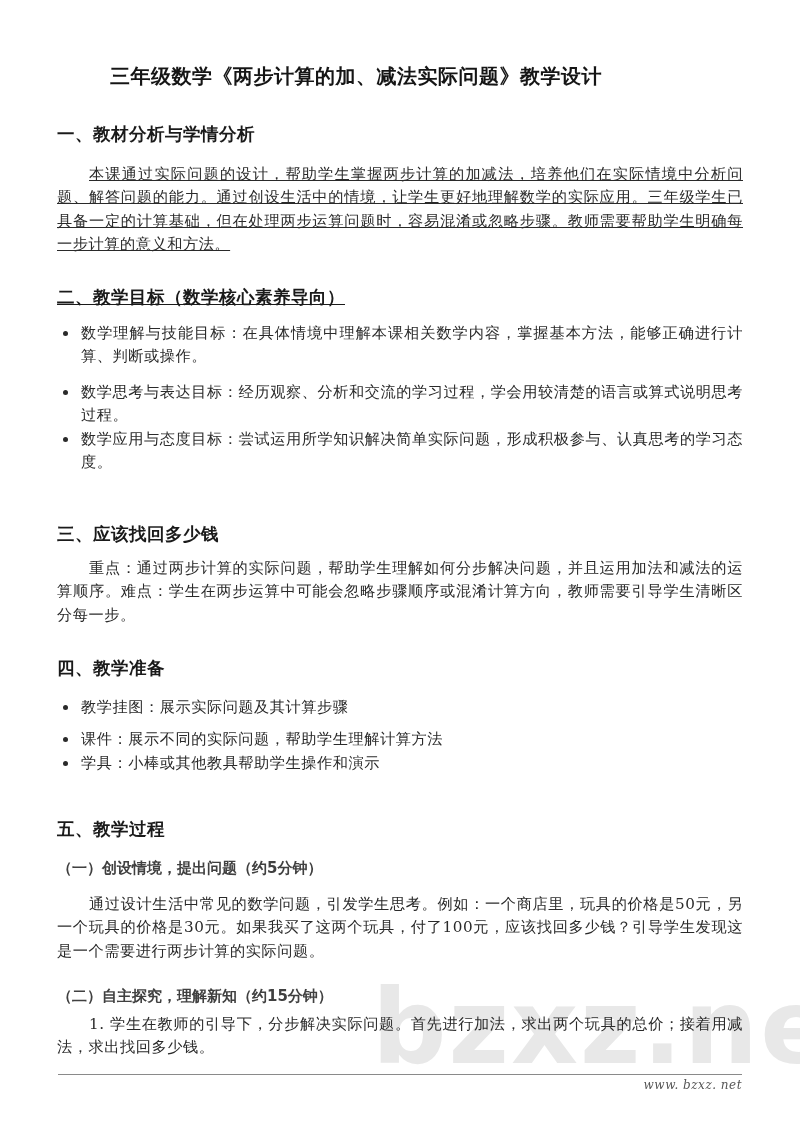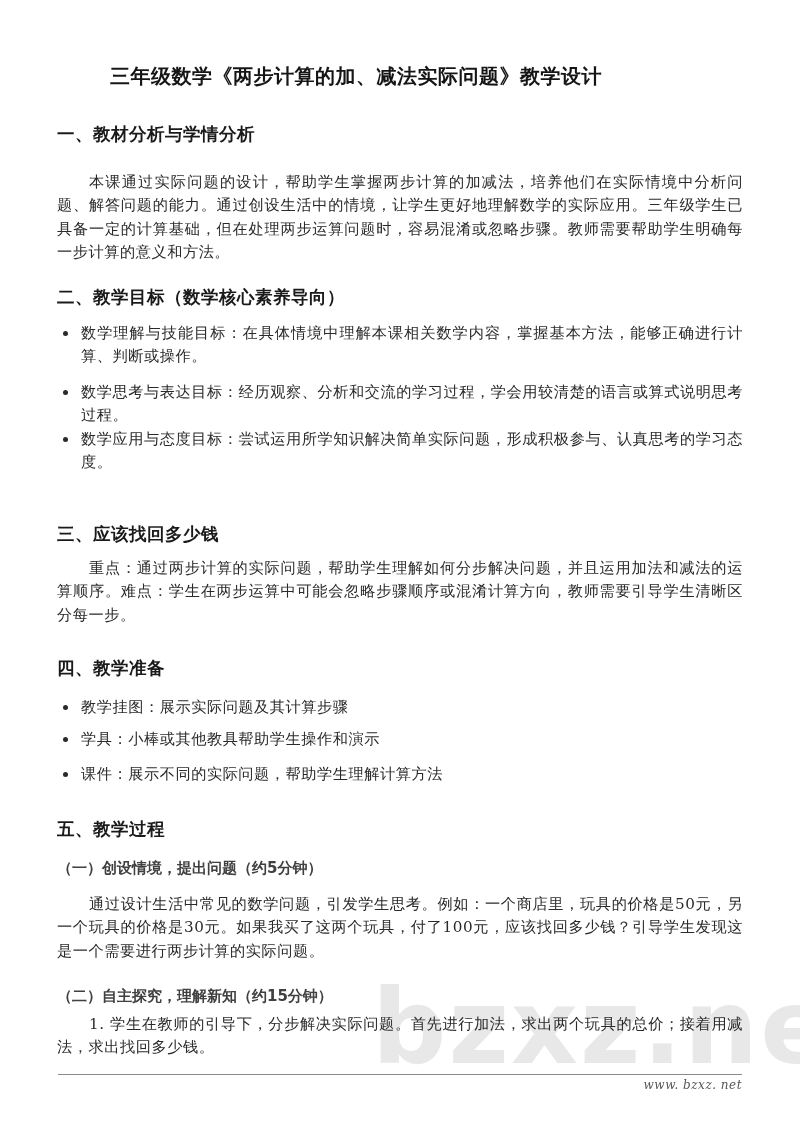--- a/index.html
+++ b/index.html
@@ -120,23 +120,23 @@
 
 <div class="page">
 
   <div class="abs watermark">bzxz.net</div>
 
   <div class="content">
 
     <div class="abs title">三年级数学《两步计算的加、减法实际问题》教学设计</div>
 
     <div class="abs h1" style="top:121px;">一、教材分析与学情分析</div>
-    <div class="abs para" style="top:171px;">本课通过实际问题的设计，帮助学生掌握两步计算的加减法，培养他们在实际情境中分析问题、解答问题的能力。通过创设生活中的情境，让学生更好地理解数学的实际应用。三年级学生已具备一定的计算基础，但在处理两步运算问题时，容易混淆或忽略步骤。教师需要帮助学生明确每一步计算的意义和方法。</div>
+    <div class="abs para" style="top:163px;text-decoration:underline;">本课通过实际问题的设计，帮助学生掌握两步计算的加减法，培养他们在实际情境中分析问题、解答问题的能力。通过创设生活中的情境，让学生更好地理解数学的实际应用。三年级学生已具备一定的计算基础，但在处理两步运算问题时，容易混淆或忽略步骤。教师需要帮助学生明确每一步计算的意义和方法。</div>
 
-    <div class="abs h1" style="top:284px;">二、教学目标（数学核心素养导向）</div>
+    <div class="abs h1" style="top:284px;text-decoration:underline;">二、教学目标（数学核心素养导向）</div>
     <ul class="abs list" style="top:321px;">
       <li style="margin-bottom:12px;">
         <span class="bullet"></span>
         <span>数学理解与技能目标：在具体情境中理解本课相关数学内容，掌握基本方法，能够正确进行计算、判断或操作。</span>
       </li>
       <li style="">
         <span class="bullet"></span>
         <span>数学思考与表达目标：经历观察、分析和交流的学习过程，学会用较清楚的语言或算式说明思考过程。</span>
       </li>
       <li>
@@ -147,27 +147,27 @@
 
     <div class="abs h1" style="top:521px;">三、应该找回多少钱</div>
     <div class="abs para" style="top:557px;">重点：通过两步计算的实际问题，帮助学生理解如何分步解决问题，并且运用加法和减法的运算顺序。难点：学生在两步运算中可能会忽略步骤顺序或混淆计算方向，教师需要引导学生清晰区分每一步。</div>
 
     <div class="abs h1" style="top:655px;">四、教学准备</div>
     <ul class="abs list" style="top:695px;">
       <li style="margin-bottom:9px;">
         <span class="bullet"></span>
         <span>教学挂图：展示实际问题及其计算步骤</span>
       </li>
+      <li>
+        <span class="bullet"></span>
+        <span>课件：展示不同的实际问题，帮助学生理解计算方法</span>
+      </li>
       <li style="margin-bottom:11.5px;">
         <span class="bullet"></span>
         <span>学具：小棒或其他教具帮助学生操作和演示</span>
-      </li>
-      <li>
-        <span class="bullet"></span>
-        <span>课件：展示不同的实际问题，帮助学生理解计算方法</span>
       </li>
     </ul>
 
     <div class="abs h1" style="top:816px;">五、教学过程</div>
 
     <div class="abs h2" style="top:857px;">（一）创设情境，提出问题（约5分钟）</div>
     <div class="abs para" style="top:893px;">通过设计生活中常见的数学问题，引发学生思考。例如：一个商店里，玩具的价格是50元，另一个玩具的价格是30元。如果我买了这两个玩具，付了100元，应该找回多少钱？引导学生发现这是一个需要进行两步计算的实际问题。</div>
 
     <div class="abs h2" style="top:985px;">（二）自主探究，理解新知（约15分钟）</div>
     <div class="abs para" style="top:1013px;">1. 学生在教师的引导下，分步解决实际问题。首先进行加法，求出两个玩具的总价；接着用减法，求出找回多少钱。</div>

